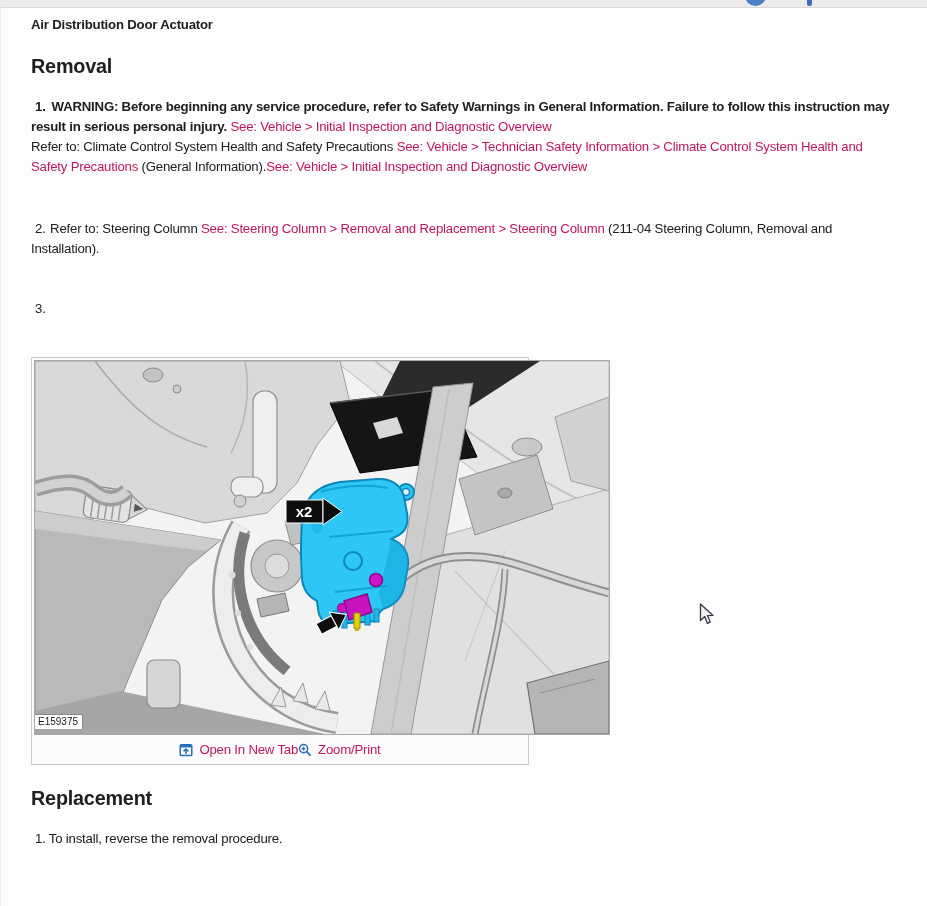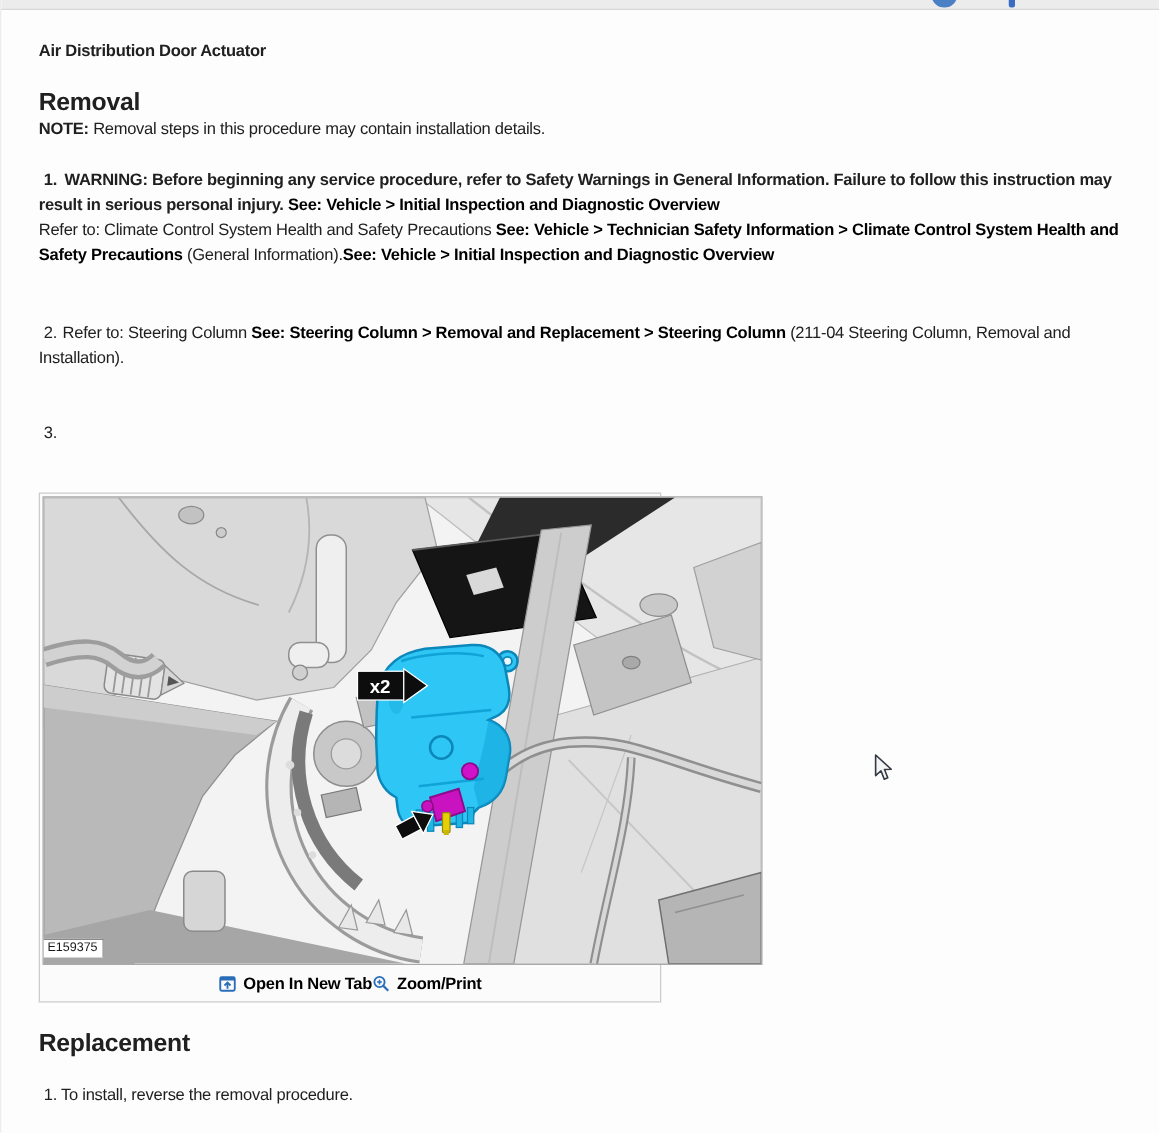--- a/index.html
+++ b/index.html
@@ -8,38 +8,38 @@
     position:relative;
     background:#fdfdfd;
     font-family:"Liberation Sans", sans-serif;
     font-size:13.2px;
     line-height:20px;
     letter-spacing:-0.2px;
     color:#202020;
     overflow:hidden;
     border-left:1px solid #ececec;
   }
-  a { color:#000000; text-decoration:none; cursor:pointer;font-weight:bold; }
+  a { color:#be185d; text-decoration:none; cursor:pointer; }
   strong, b, h1, h2 { font-weight:bold; }
 
   
   .topbar {
     position:relative; height:7px; background:#ececec;
     border-bottom:1px solid #d8d8d8; overflow:hidden;
   }
   .tb-circle {
     position:absolute; left:744px; top:-15px; width:21px; height:21px;
     border-radius:50%; background:#4c80c4;
   }
   .tb-sliver {
     position:absolute; left:806px; top:0; width:5px; height:6px;
     background:#3b6cc4; border-radius:0 0 2px 2px;
   }
 
-  .content { padding:16px 28px 0 30px; max-width:869px; }
+  .content { padding:0 28px 0 30px; max-width:869px; }
 
   .title { font-size:13.2px; padding-top:7px; }
   .h-removal { margin-top:21px; }
   .note { margin-top:1px; }
 
   .step { text-indent:4px; }
   .step .line2 { display:block; text-indent:0; }
   .num1 { margin-right:6px; }
   .num2 { margin-right:1px; }
   .p1 { margin-top:21px; height:80px; overflow:visible; }
@@ -82,21 +82,20 @@
   <div class="tb-circle"></div>
   <div class="tb-sliver"></div>
 </div>
 
 <div class="content">
 
   <h1 class="title">Air Distribution Door Actuator</h1>
 
   <h2 class="h-removal">Removal</h2>
 
-  <p class="note"><strong>NOTE:</strong> <span>Removal steps in this procedure may contain installation details.</span></p>
 
   <p class="step p1"><strong><span class="num1">1.</span><span>WARNING: Before beginning any service procedure, refer to Safety Warnings in General Information. Failure to follow this instruction may result in serious personal injury.</span></strong> <a>See: Vehicle &gt; Initial Inspection and Diagnostic Overview</a><span class="line2"><span>Refer to: Climate Control System Health and Safety Precautions </span><a>See: Vehicle &gt; Technician Safety Information &gt; Climate Control System Health and Safety Precautions</a><span> (General Information).</span><a>See: Vehicle &gt; Initial Inspection and Diagnostic Overview</a></span></p>
 
   <p class="step p2"><span class="num2">2.</span> <span>Refer to: Steering Column </span><a>See: Steering Column &gt; Removal and Replacement &gt; Steering Column</a><span> (211-04 Steering Column, Removal and Installation).</span></p>
 
   <p class="step p3"><span>3.</span></p>
 
   <div class="figure">
     <div class="img-wrap">
 

